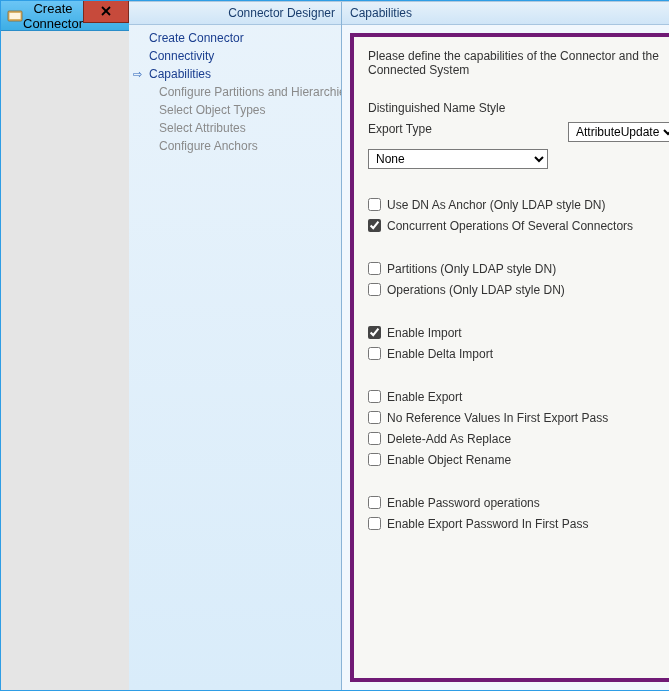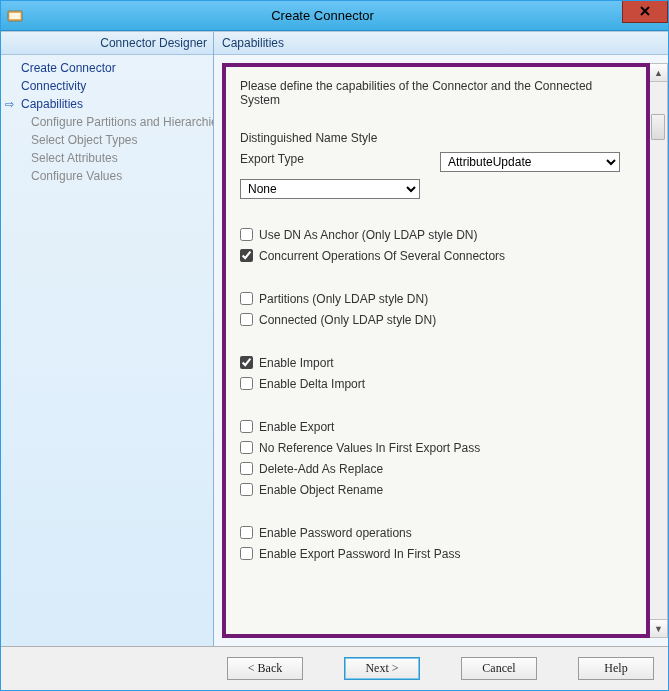--- a/index.html
+++ b/index.html
@@ -7,21 +7,20 @@
     margin: 0; padding: 0;
     font-family: "Segoe UI", Tahoma, sans-serif;
     font-size: 12px;
     background: #fff;
   }
   .window {
     width: 669px; height: 691px;
     border: 1px solid #2e9de5;
     background: #e5e5e5;
     display: flex;
-    flex-direction: column;
   }
   .titlebar {
     height: 30px;
     background: linear-gradient(to bottom, #6bc5f5, #3daee5);
     display: flex;
     align-items: center;
     position: relative;
     border-bottom: 1px solid #2a8dc9;
   }
   .titlebar .app-icon {
@@ -267,21 +266,21 @@
         <div class="nav-item sub">
             <span>Configure Partitions and Hierarchies</span>
           </div>
         <div class="nav-item sub">
             <span>Select Object Types</span>
           </div>
         <div class="nav-item sub">
             <span>Select Attributes</span>
           </div>
         <div class="nav-item sub">
-            <span>Configure Values</span>
+            <span>Configure Anchors</span>
           </div>
       </div>
     </div>
 
     <div class="right-panel">
       <div class="right-header">Capabilities</div>
 
       <div class="content-outer">
         <div class="content-panel">
           <div class="scroll-area">
@@ -311,21 +310,21 @@
             </div>
 
             <div class="group-sep"></div>
 
             <div class="chk-row">
               <input type="checkbox" class="chk" style="">
               <span>Partitions (Only LDAP style DN)</span>
             </div>
             <div class="chk-row">
               <input type="checkbox" class="chk" style="">
-              <span>Connected (Only LDAP style DN)</span>
+              <span>Operations (Only LDAP style DN)</span>
             </div>
 
             <div class="group-sep"></div>
 
             <div class="chk-row">
               <input type="checkbox" class="chk" checked="" style="">
               <span>Enable Import</span>
             </div>
             <div class="chk-row">
               <input type="checkbox" class="chk" style="">

